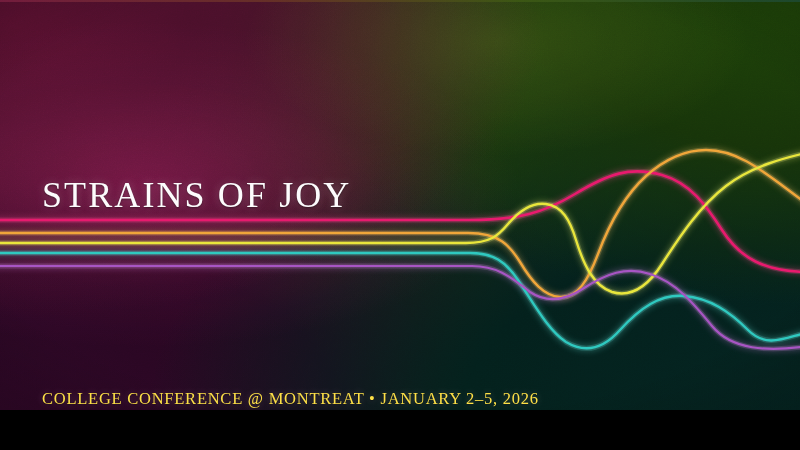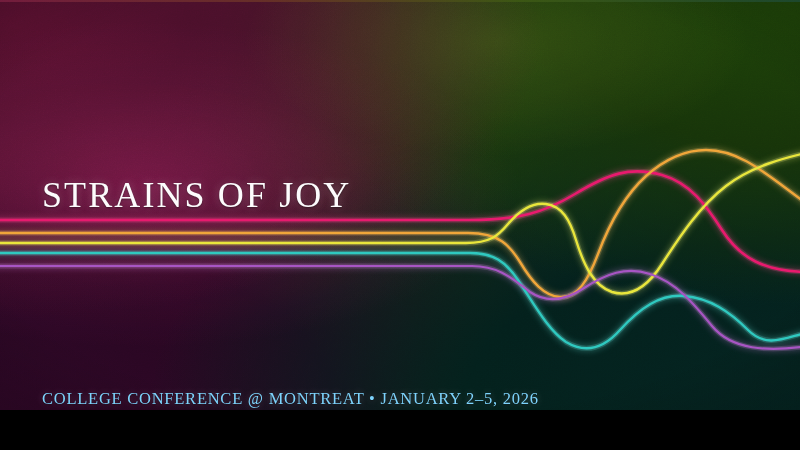--- a/index.html
+++ b/index.html
@@ -70,21 +70,21 @@
     font-stretch: semi-condensed;
   }
   .subtitle {
     position: absolute;
     left: 42px;
     top: 391px;
     font-size: 16.5px;
     line-height: 1;
     font-weight: 300;
     letter-spacing: 0.75px;
-    color: #7dd3fc;
+    color: #fde047;
     text-shadow: 0 0 7px rgba(255,215,235,0.30), 0 1px 2px rgba(0,0,0,0.45);
     white-space: nowrap;
   }
 </style>
 </head>
 <body>
 
 <div id="poster">
 
   <div class="bg-layer bg-base"></div>

